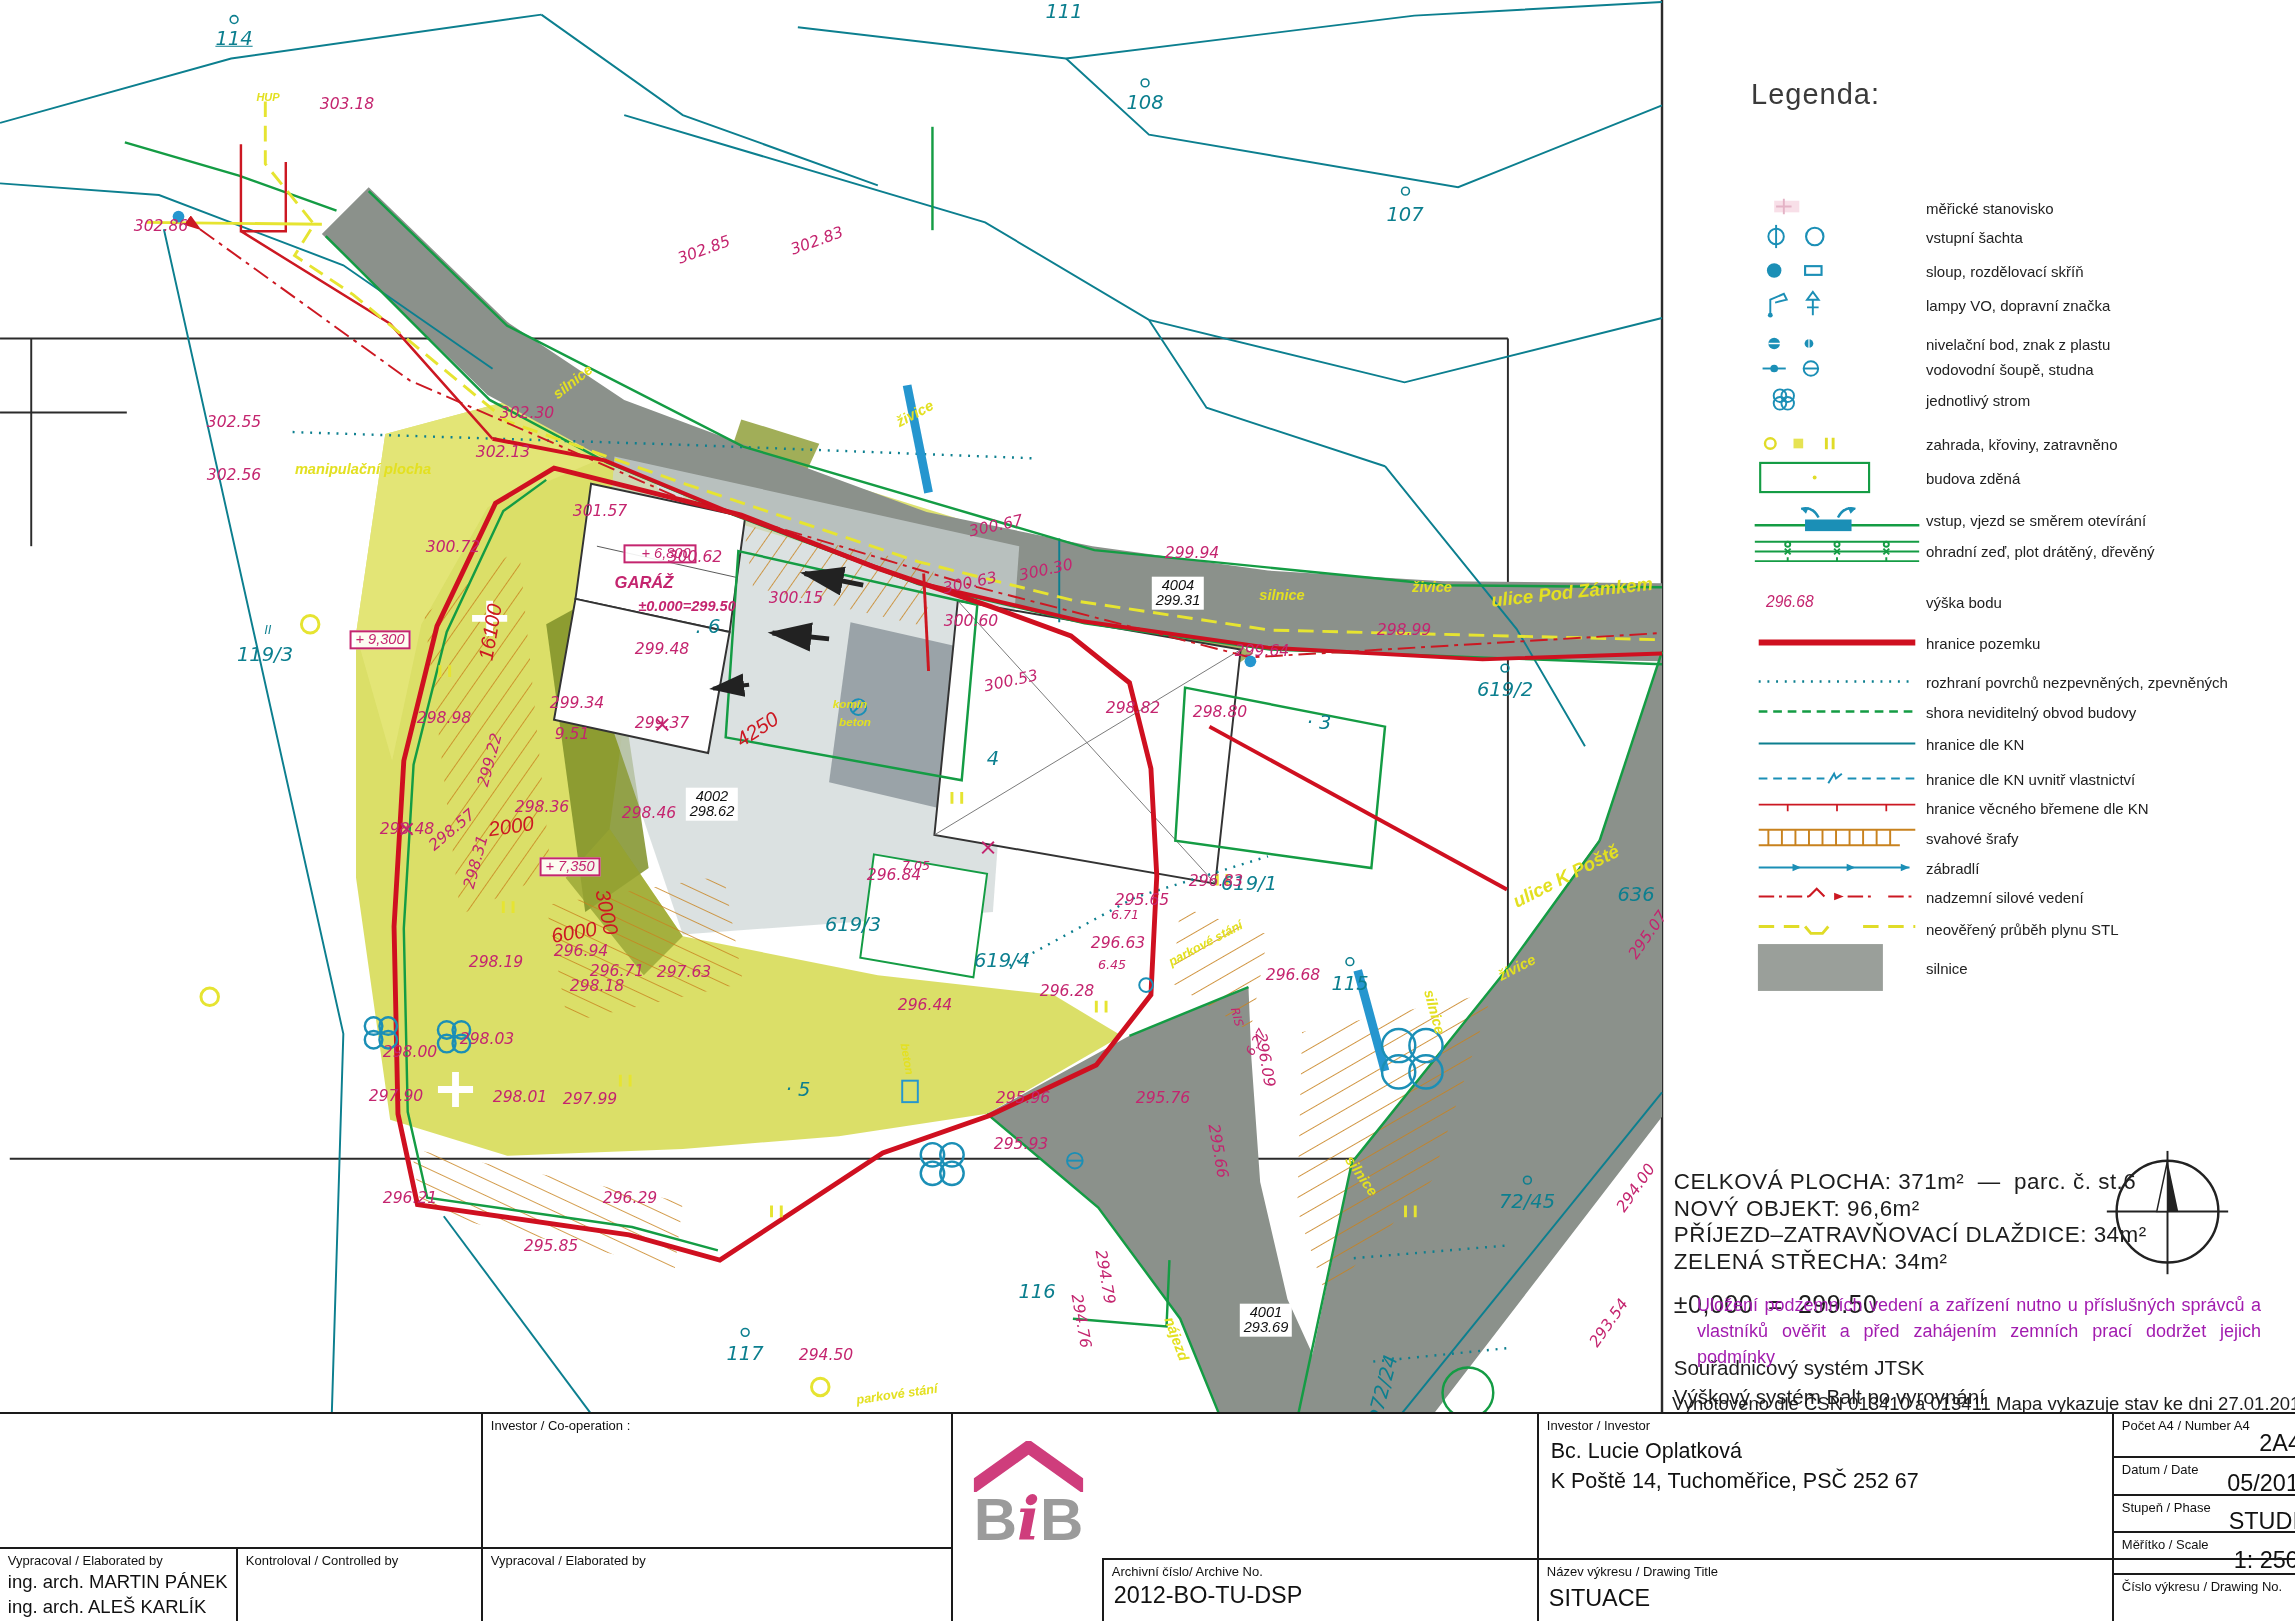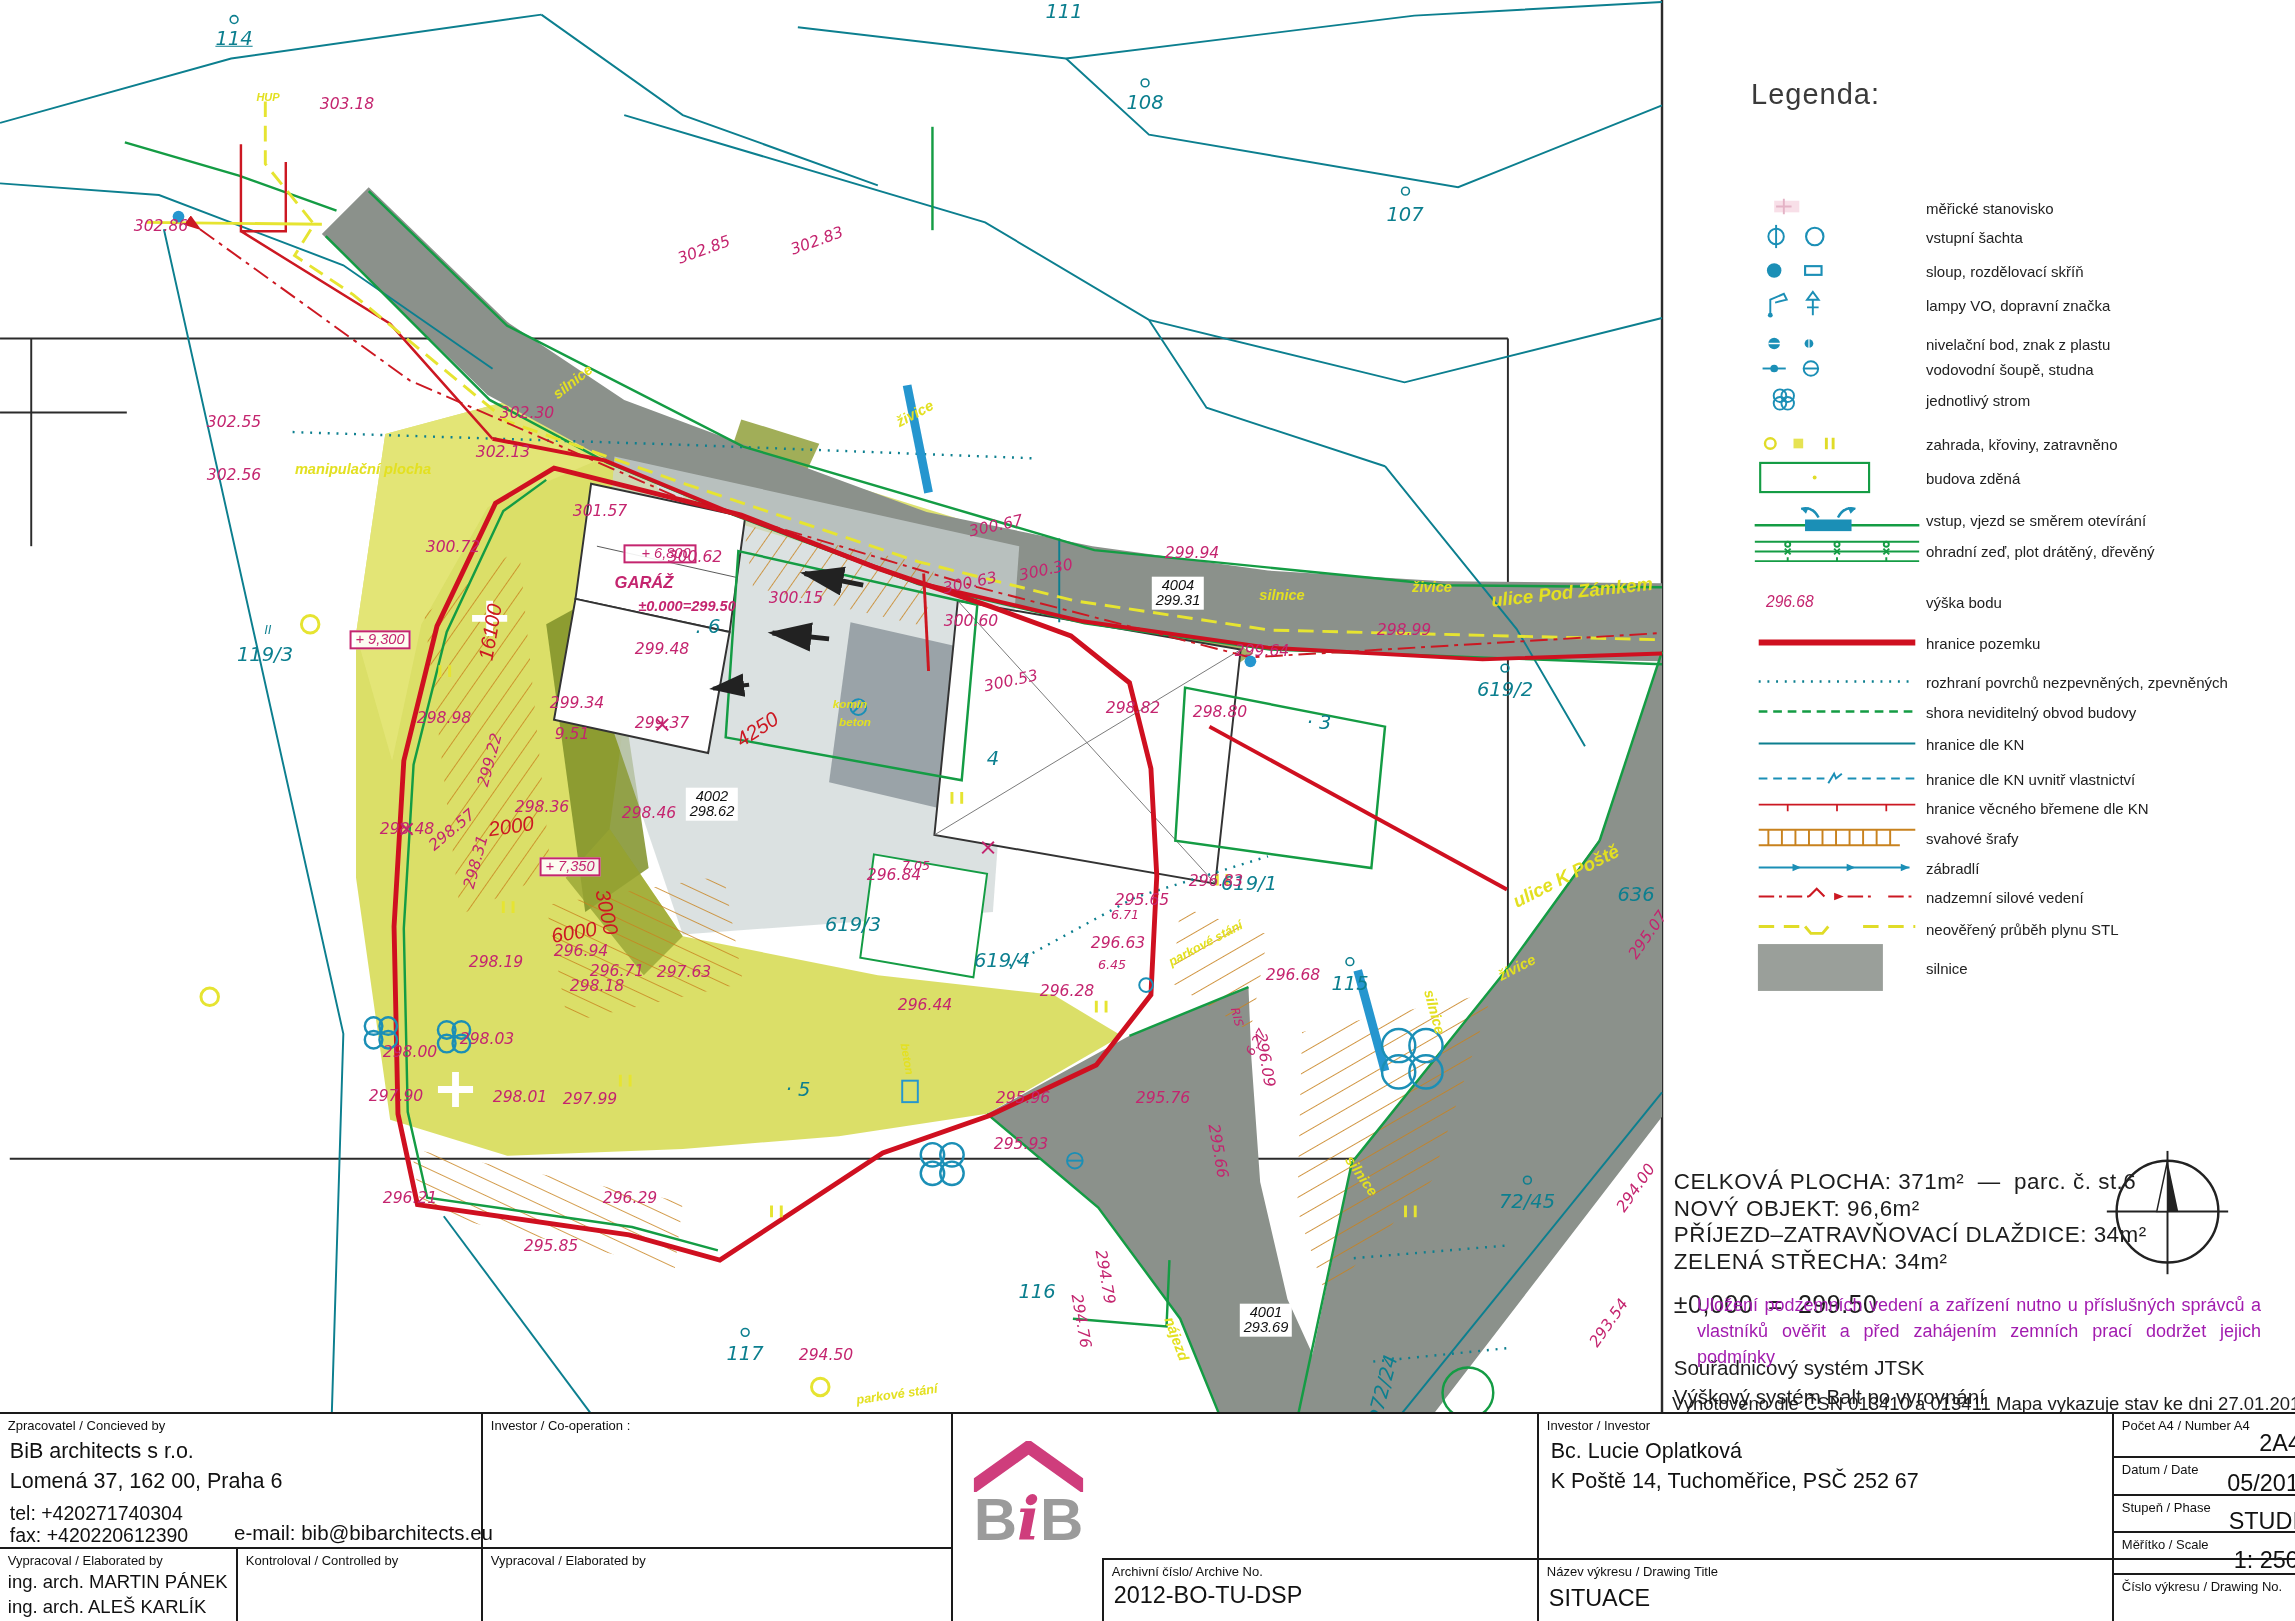--- a/index.html
+++ b/index.html
@@ -612,28 +612,20 @@
   <svg width="137" height="137" viewBox="0 0 140 140" style="position:absolute;left:2099px;top:1147px">
     <circle cx="70" cy="66" r="52" fill="none" stroke="#222" stroke-width="2.5"></circle>
     <path d="M70,4 V130" stroke="#222" stroke-width="2"></path>
     <path d="M8,66 H132" stroke="#222" stroke-width="2"></path>
     <path d="M70,14 L81,66 L70,66 Z" fill="#222"></path>
     <path d="M70,14 L59,66 L70,66 Z" fill="#fff" stroke="#222" stroke-width="1.5"></path>
   </svg>
 
   <div id="tb">
 
-    <div class="cell first" style="left:0;top:0;width:481px;height:135px">
-      <span class="cl">Zpracovatel / Concieved by</span>
-      <span class="cv" style="left:9.8px;top:25px;font-size:21.5px">BiB architects s r.o.</span>
-      <span class="cv" style="left:9.8px;top:55px;font-size:21.5px">Lomená 37, 162 00, Praha 6</span>
-      <span class="cv" style="left:9.8px;top:88px;font-size:19.5px">tel: +420271740304</span>
-      <span class="cv" style="left:9.8px;top:110px;font-size:19.5px">fax: +420220612390</span>
-      <span class="cv" style="left:234px;top:107px;font-size:20.5px">e-mail:  bib@bibarchitects.eu</span>
-    </div>
 
     <div class="cell first" style="left:0;top:135px;width:236px;height:75px">
       <span class="cl">Vypracoval / Elaborated by</span>
       <span class="cv" style="left:7.8px;top:21.5px;font-size:18.5px">ing. arch. MARTIN PÁNEK</span>
       <span class="cv" style="left:7.8px;top:47px;font-size:18.5px">ing. arch. ALEŠ KARLÍK</span>
     </div>
     <div class="cell" style="left:236px;top:135px;width:245px;height:75px">
       <span class="cl">Kontroloval / Controlled by</span>
     </div>
 

